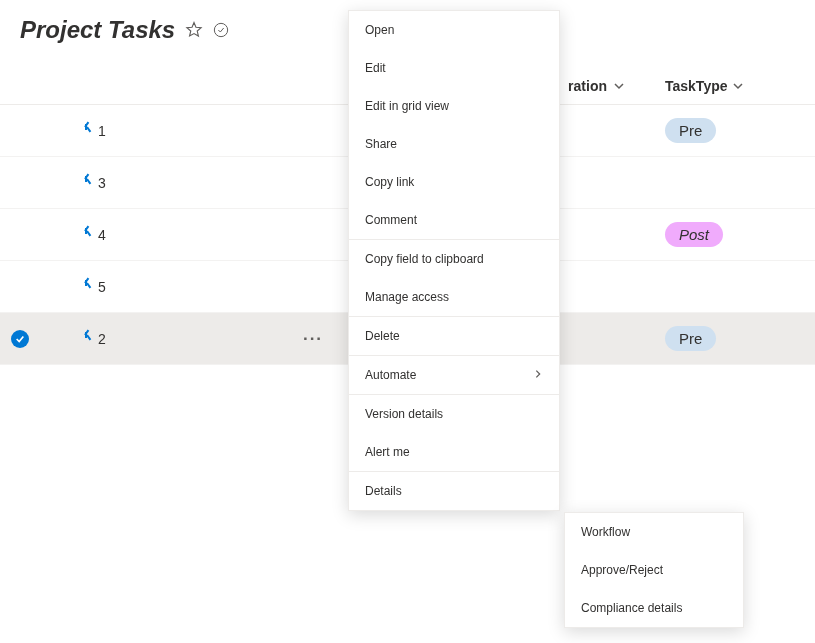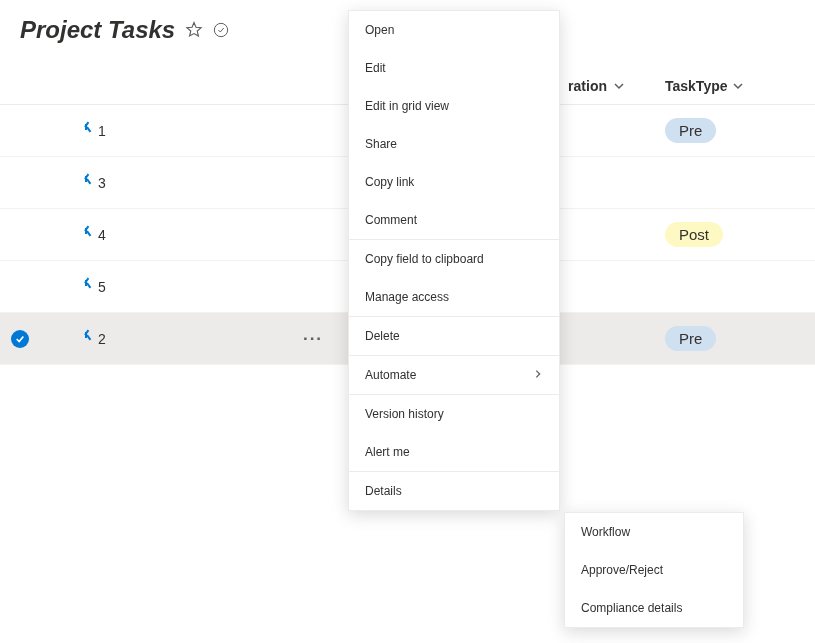--- a/index.html
+++ b/index.html
@@ -163,22 +163,23 @@
       display: inline-block;
       padding: 4px 14px;
       border-radius: 14px;
       font-size: 15px;
     }
     .badge-pre {
       background: #cfe0f0;
       color: #323130;
     }
     .badge-post {
-      background: #fef9c3;
-      color: #323130;
+      background: #f0abfc;
+      color: #323130;
+      font-style: italic;
     }
     .context-menu {
       position: absolute;
       top: 10px;
       left: 348px;
       width: 212px;
       background: #fff;
       box-shadow: 0 4px 16px rgba(0,0,0,0.15);
       border: 1px solid #edebe9;
       z-index: 10;
@@ -361,21 +362,21 @@
   <div class="menu-item">
     <span>Automate</span>
     <span class="chevron-right">
       <svg width="10" height="10" viewBox="0 0 12 12" fill="none" stroke="#605e5c" stroke-width="1.5">
           <path d="M4 2l4 4-4 4"></path>
         </svg>
     </span>
   </div>
   <div class="menu-separator"></div>
   <div class="menu-item">
-      <span>Version history</span>
+      <span>Version details</span>
     </div>
   <div class="menu-item">
       <span>Alert me</span>
     </div>
   <div class="menu-separator"></div>
   <div class="menu-item">
       <span>Details</span>
     </div>
 </div>
 

